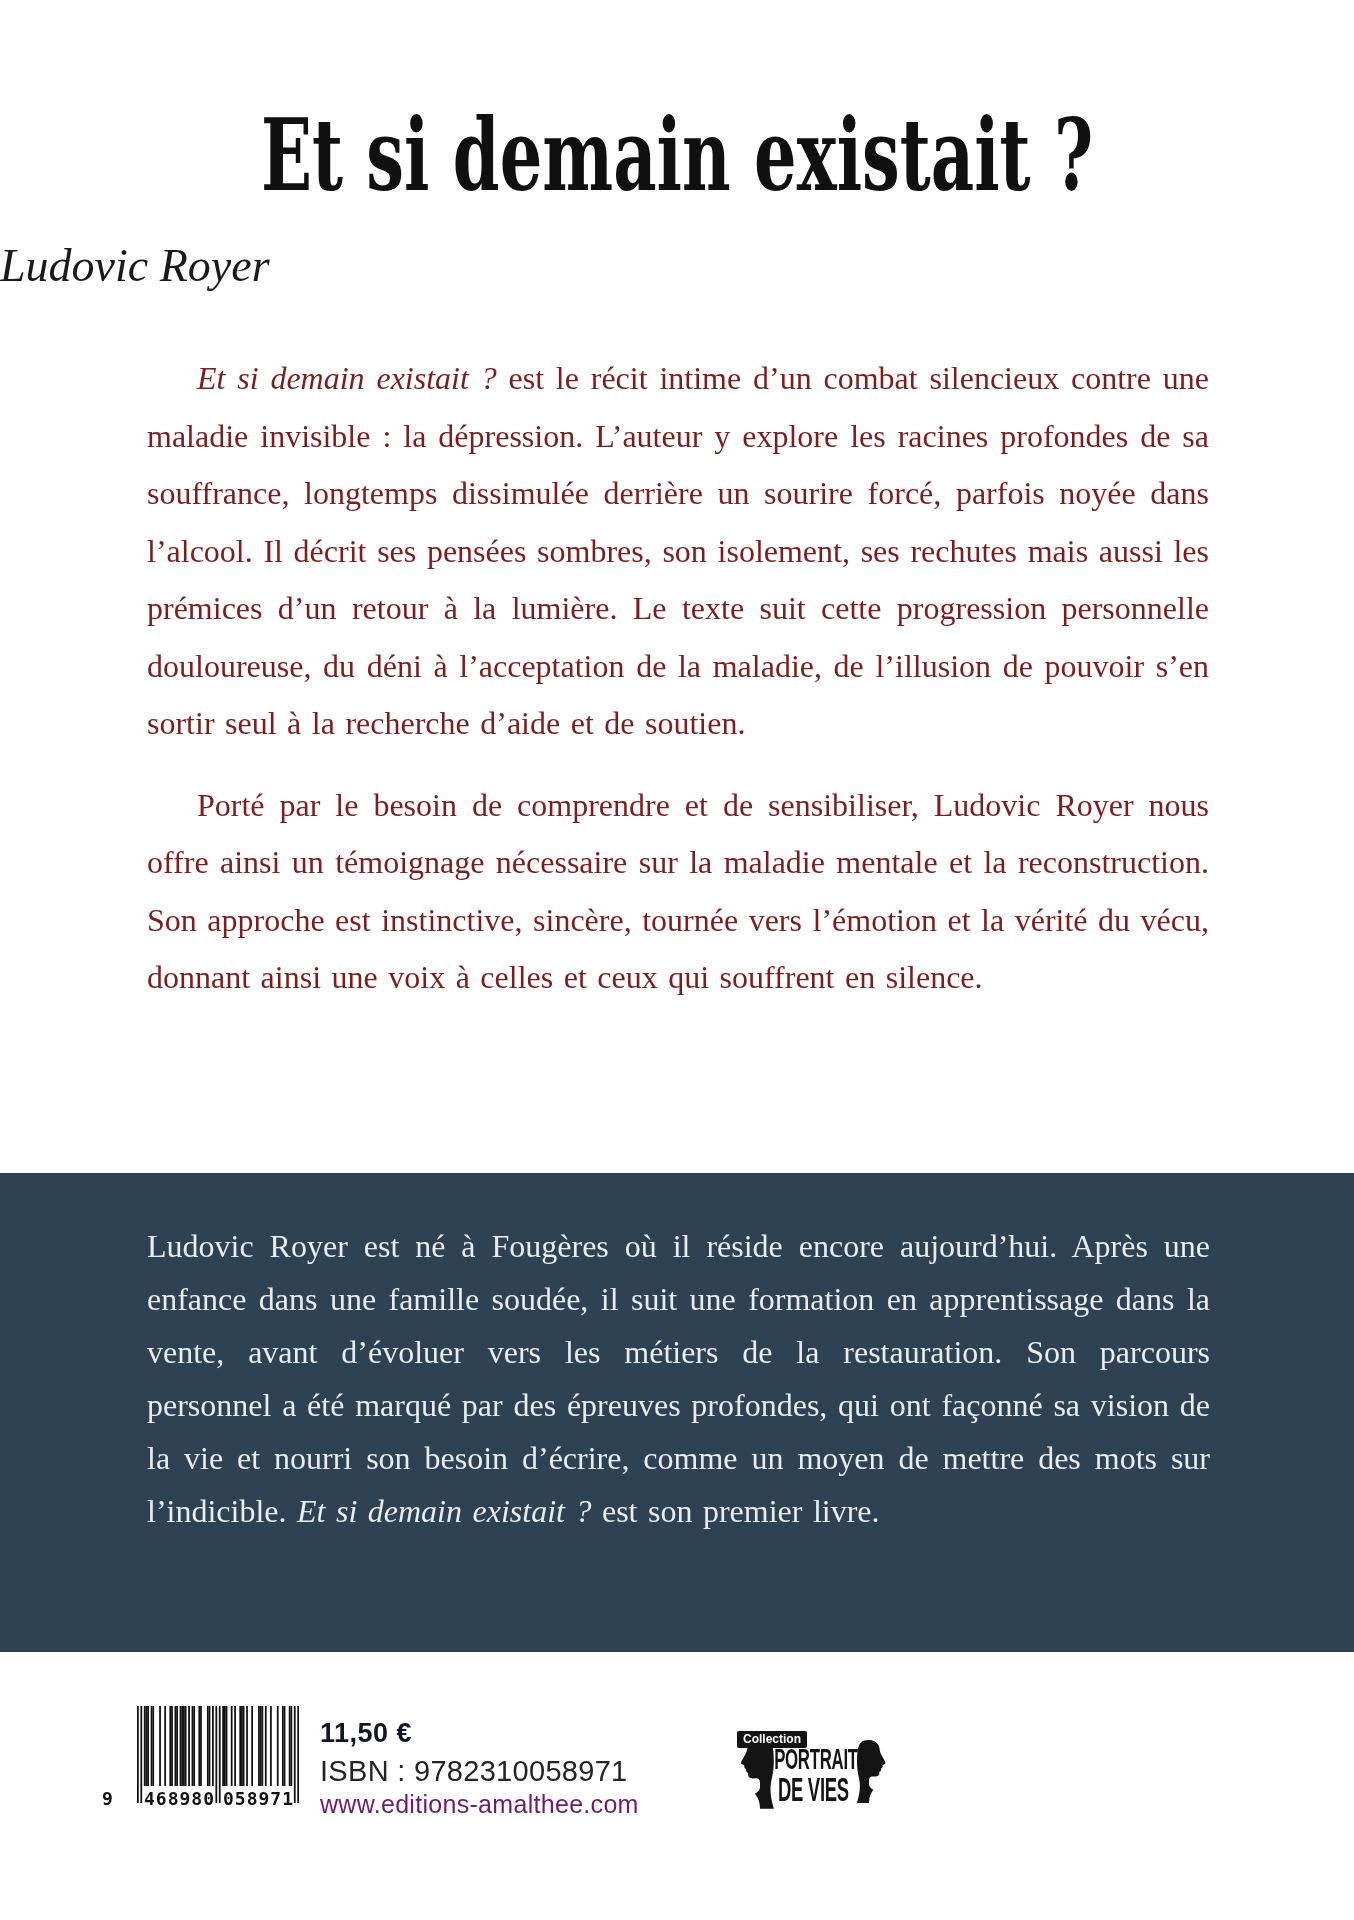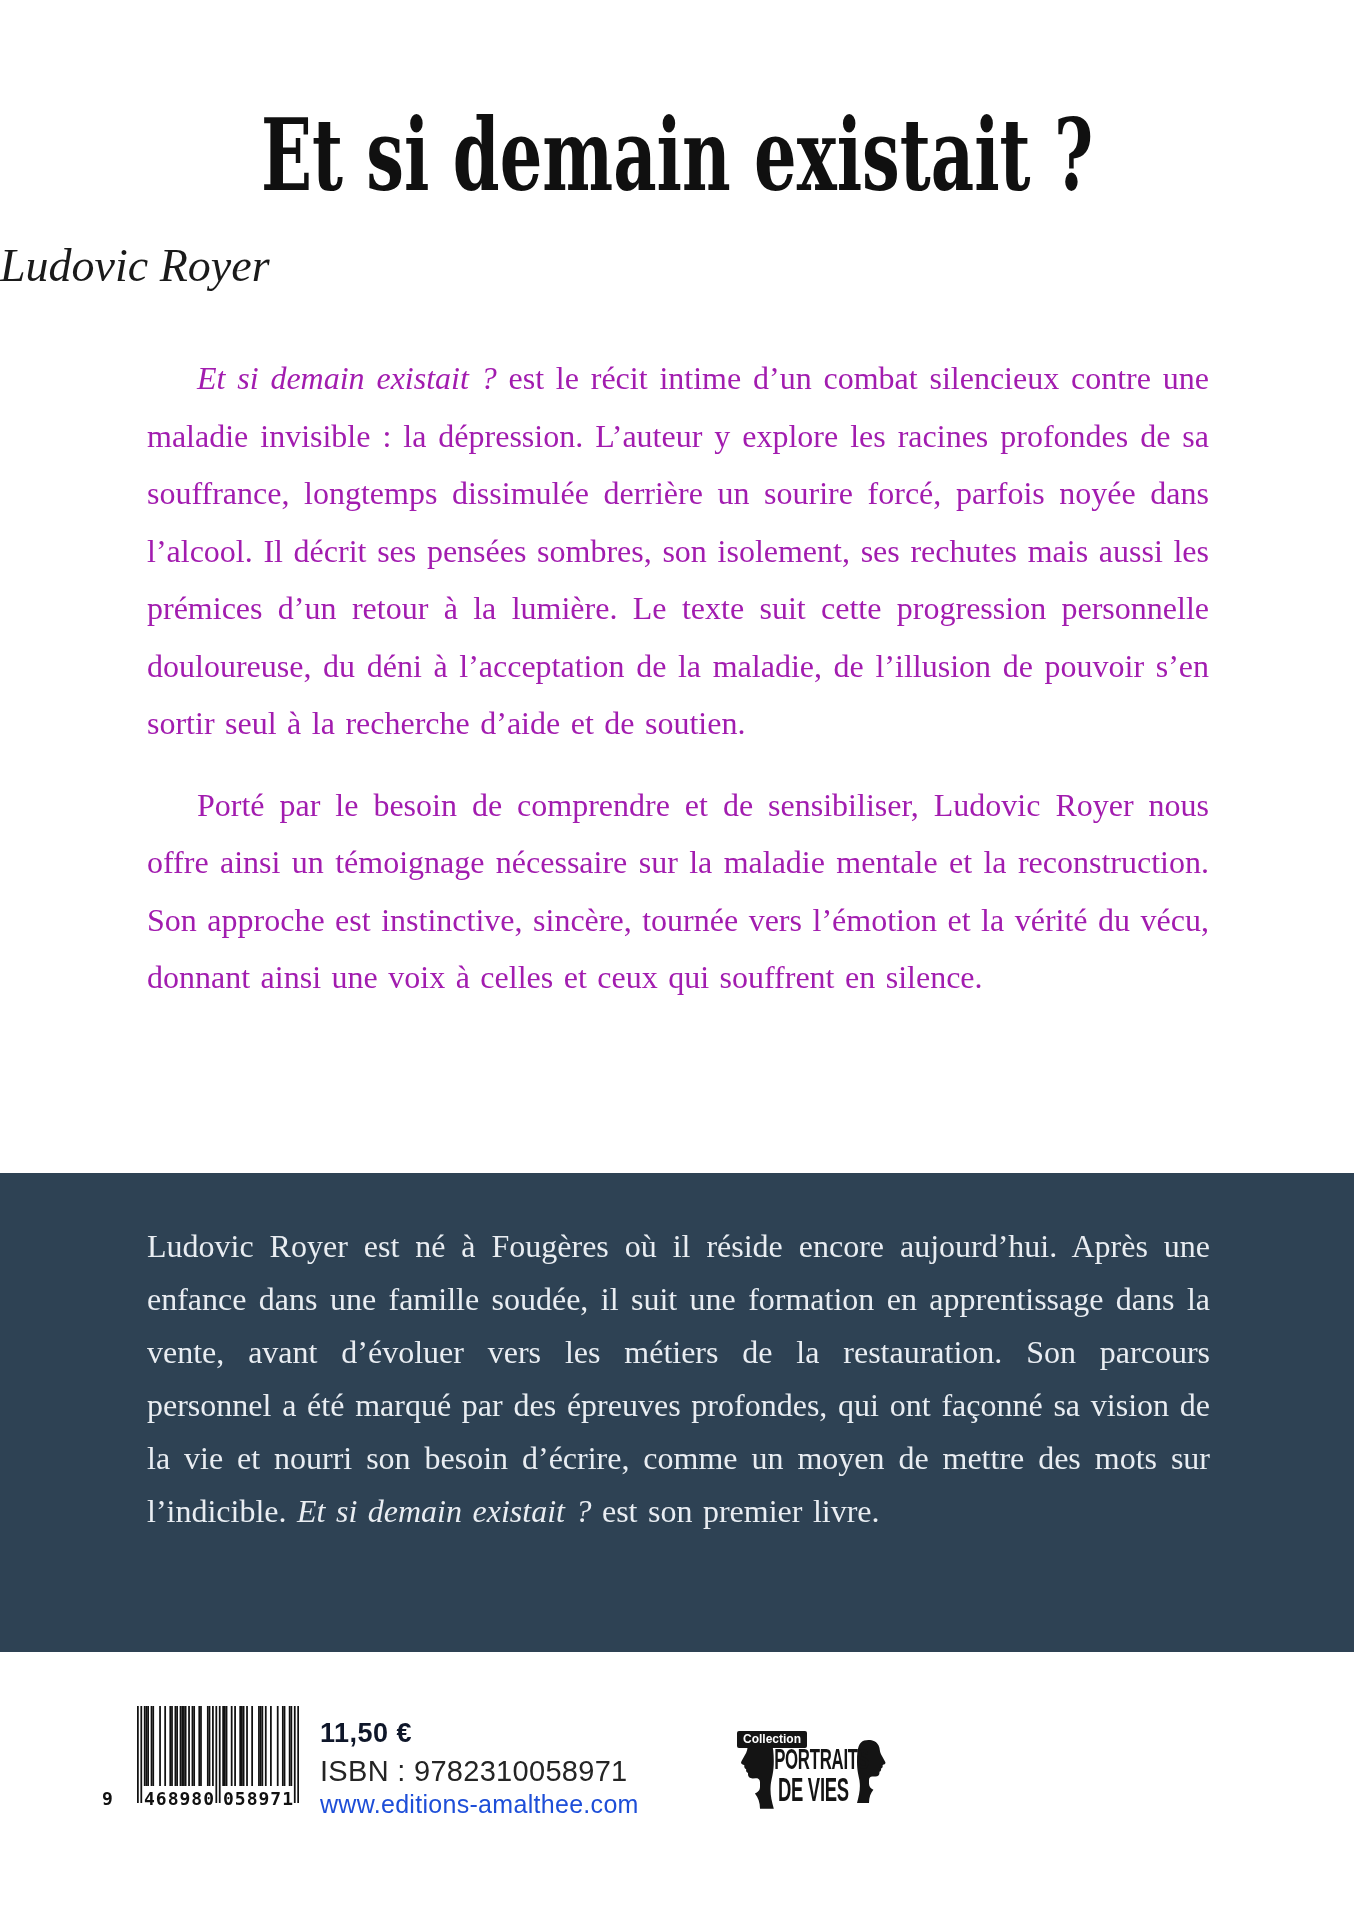--- a/index.html
+++ b/index.html
@@ -10,21 +10,21 @@
   .title-row{position:absolute;top:102px;left:0;width:100%;text-align:center;
              font-family:"DejaVu Serif",serif;font-weight:700;font-size:100px;line-height:106px;
              color:#101010;}
   .title-inner{display:inline-block;white-space:nowrap;transform:scaleX(0.67);transform-origin:50% 50%;}
 
   .author-row{position:absolute;top:240px;left:0;width:100%;text-align:left;
               font-family:"Liberation Serif",serif;font-size:46px;line-height:52px;color:#1a1a1a;font-style:italic;}
 
   
   .synopsis{position:absolute;left:147px;top:350px;width:1062px;
-            font-size:32px;line-height:57.5px;color:#a21caf;text-align:justify;word-spacing:2.5px;}
+            font-size:32px;line-height:57.5px;color:#7f1d1d;text-align:justify;word-spacing:2.5px;}
   .synopsis p{margin:0;text-indent:50px;}
   .synopsis p + p{margin-top:24px;}
   .it{font-style:italic;}
 
   
   .band{position:absolute;left:0;top:1173px;width:100%;height:479px;background:#2e4254;}
   .bio{position:absolute;left:147px;top:1220px;width:1063px;
        font-size:32px;line-height:53px;color:#e9edf2;text-align:justify;word-spacing:2.5px;}
 
   
@@ -34,21 +34,21 @@
             font-size:18px;font-weight:700;color:#111;letter-spacing:1px;white-space:nowrap;}
   .bc-lead{left:2px;}
   .bc-g1{left:44px;}
   .bc-g2{left:123px;}
 
   .price{position:absolute;left:320px;top:1718px;font-family:"Liberation Sans",sans-serif;
          font-weight:700;font-size:27px;color:#0f172a;letter-spacing:0.5px;}
   .isbn{position:absolute;left:320px;top:1755px;font-family:"Liberation Sans",sans-serif;
         font-size:29px;color:#242424;letter-spacing:0.3px;}
   .website{position:absolute;left:320px;top:1790px;font-family:"Liberation Sans",sans-serif;
-           font-size:25px;color:#1d4ed8;letter-spacing:0.3px;}
+           font-size:25px;color:#701a75;letter-spacing:0.3px;}
 
   
   .logo{position:absolute;left:737px;top:1729px;width:152px;height:85px;
         font-family:"Liberation Sans",sans-serif;color:#141414;}
   .logo-badge{position:absolute;top:0;left:0;right:0;text-align:left;z-index:3;}
   .logo-badge span{display:inline-block;background:#141414;color:#ffffff;font-size:12px;
                    font-weight:700;line-height:14px;padding:1px 6px 2px;border-radius:2px;}
   .logo-l1{position:absolute;top:14px;left:0;right:0;text-align:left;
            font-size:30px;font-weight:700;line-height:32px;z-index:2;}
   .logo-l2{position:absolute;top:44px;left:0;right:0;text-align:center;

